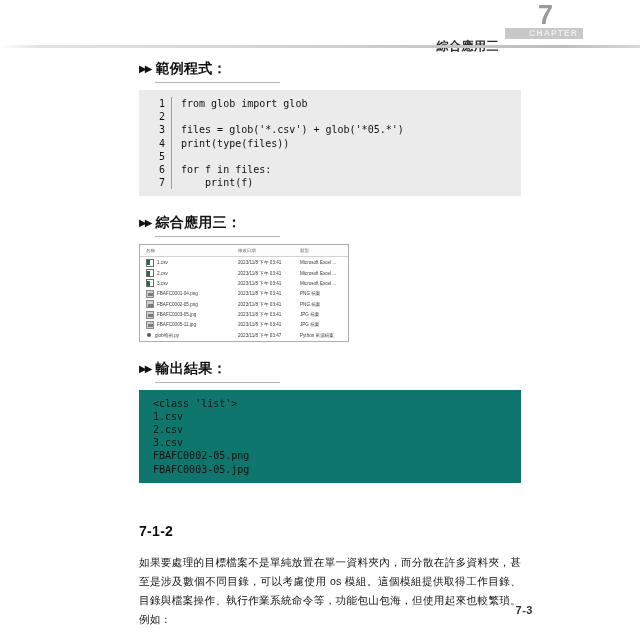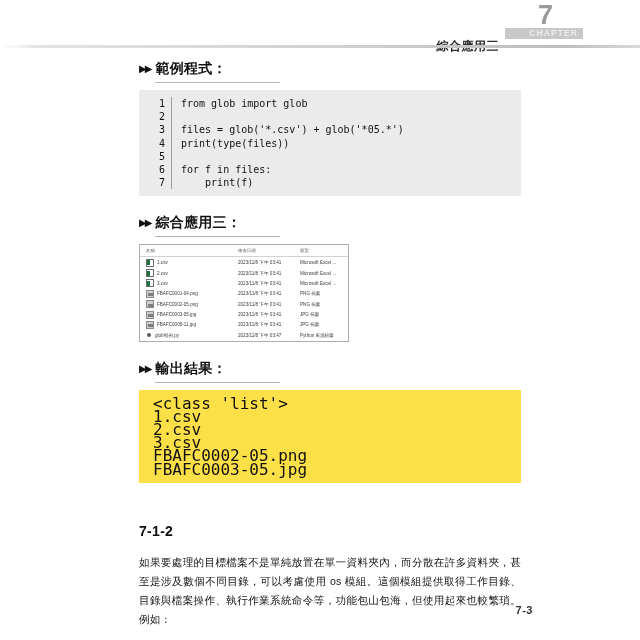--- a/index.html
+++ b/index.html
@@ -200,24 +200,24 @@
     content: "";
     position: absolute;
     left: 1px; top: 1px;
     width: 4px; height: 4px;
     background: #5a5a5a;
     border-radius: 50%;
   }
 
   
   .output-block {
-    background: #fde047;
+    background: #0f766e;
     padding: 7px 4px 7px 14px;
     font-family: "DejaVu Sans Mono", monospace;
-    font-size: 16px;
+    font-size: 10px;
     line-height: 13.2px;
     color: #111;
     white-space: pre;
   }
 
   
   .para {
     font-size: 10.6px;
     line-height: 19px;
     color: #141414;

